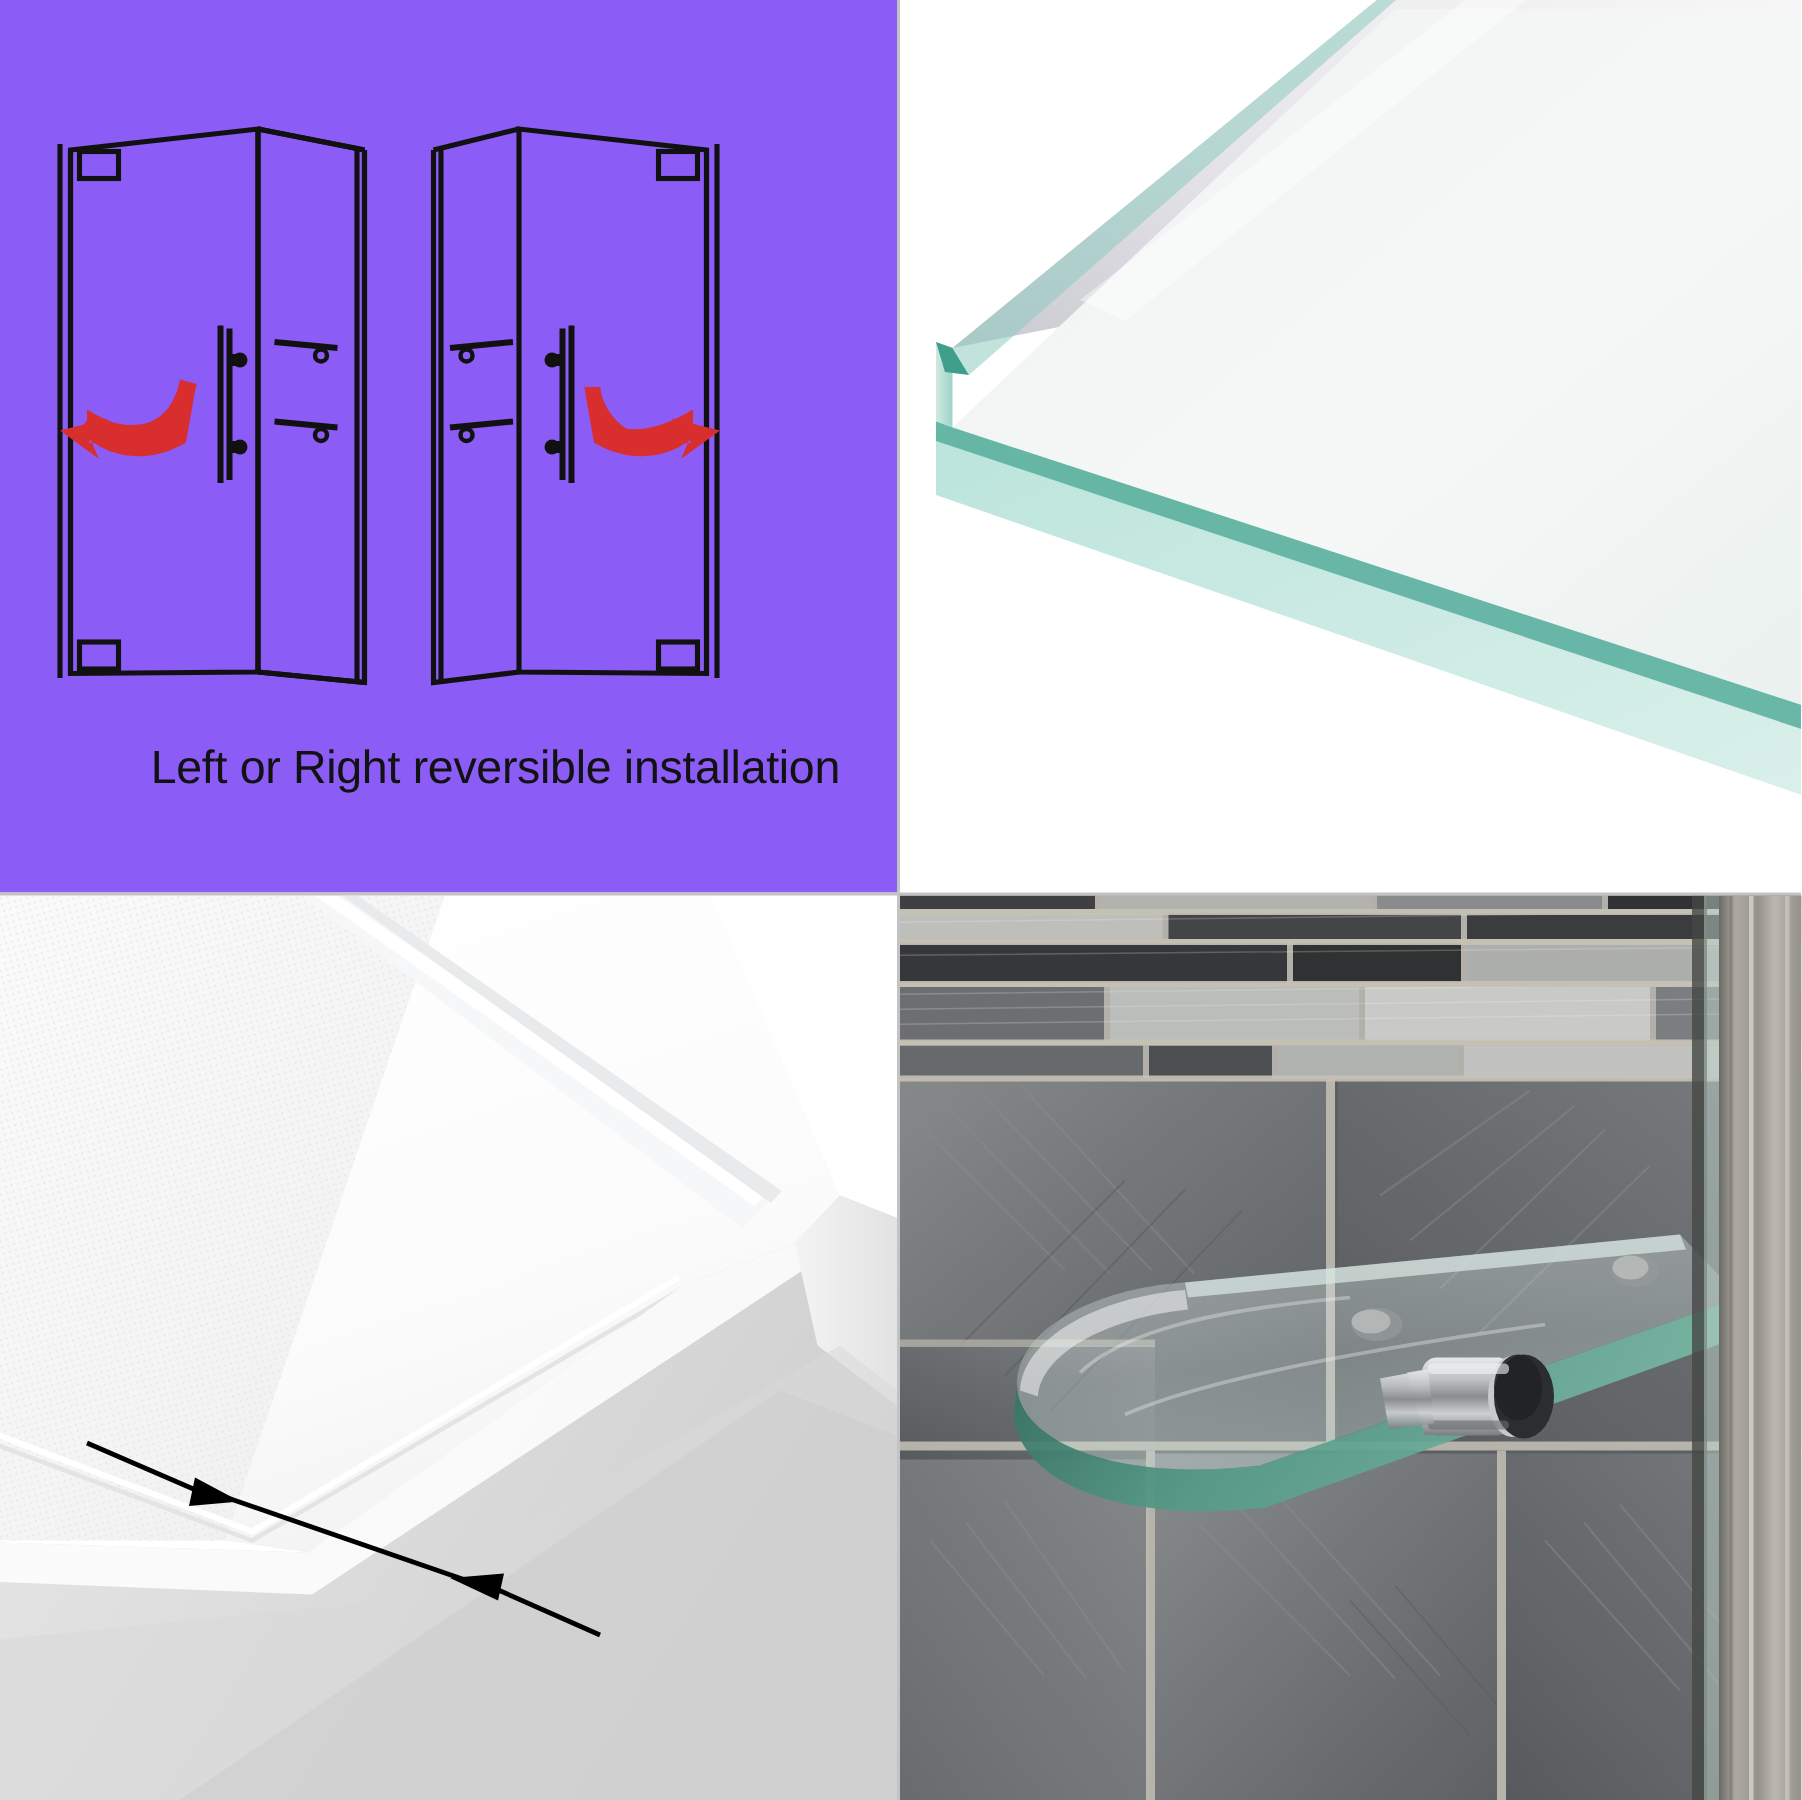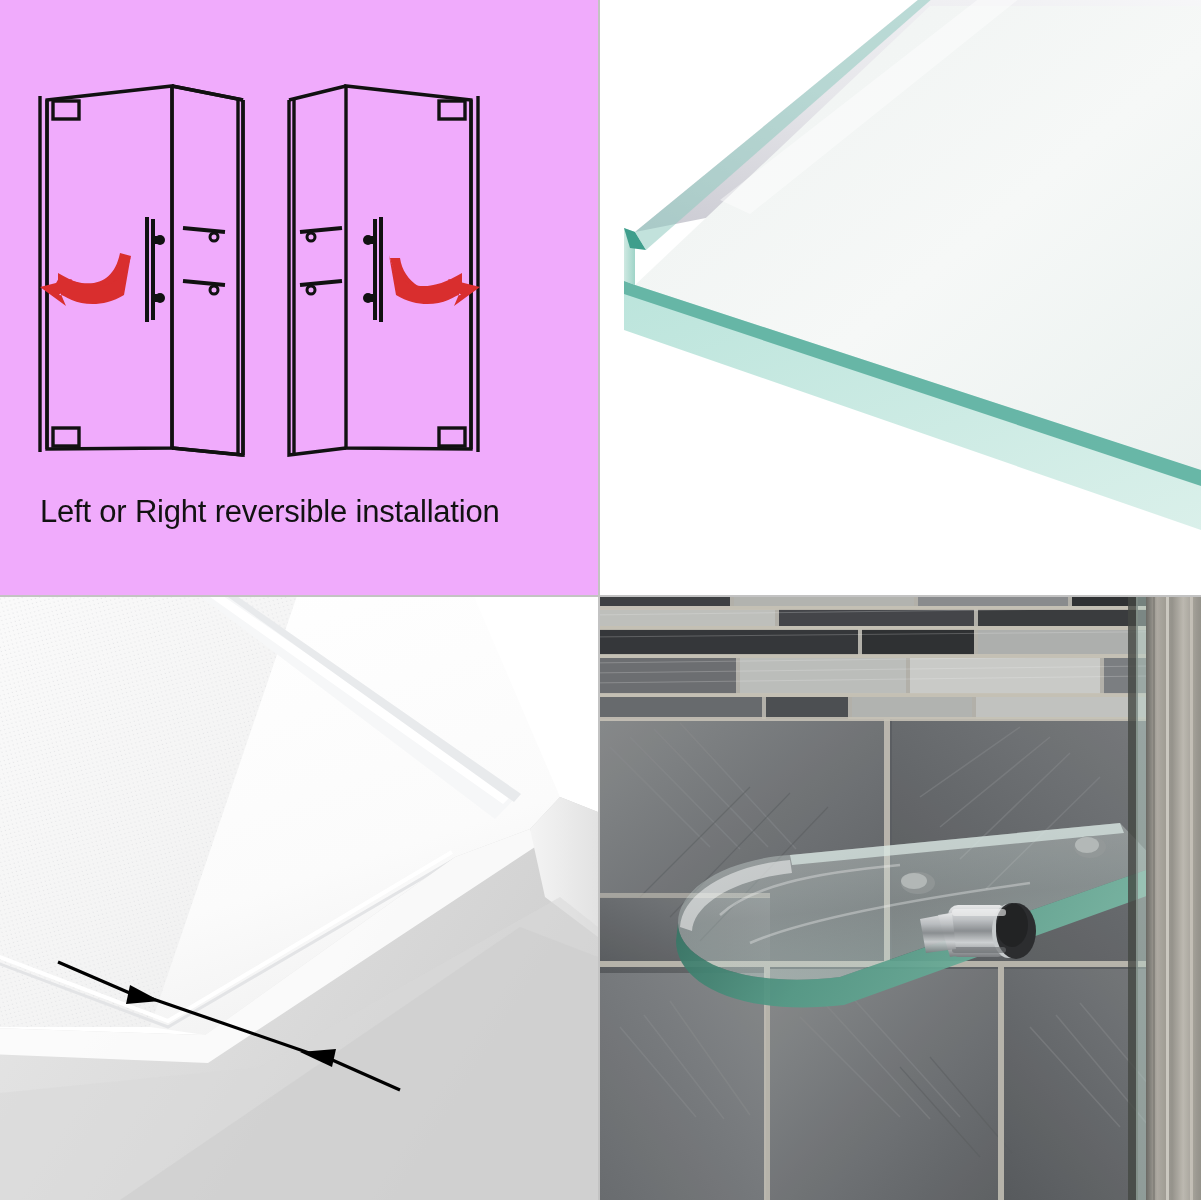--- a/index.html
+++ b/index.html
@@ -4,21 +4,21 @@
 <style>
   html,body{margin:0;padding:0;background:#fff;}
   body{width:1201px;height:1200px;overflow:hidden;
        font-family:"Liberation Sans","DejaVu Sans",sans-serif;
        -webkit-font-smoothing:antialiased;}
 
   #infographic{position:relative;width:1201px;height:1200px;background:#ffffff;overflow:hidden;}
 
   
   .quad{position:absolute;overflow:hidden;}
-  #q-tl{left:0;top:0;width:598px;height:595px;background:#f0abfc;}
+  #q-tl{left:0;top:0;width:598px;height:595px;background:#8b5cf6;text-align:right;}
   #q-tr{left:600px;top:0;width:601px;height:595px;background:#ffffff;}
   #q-bl{left:0;top:597px;width:598px;height:603px;background:#ffffff;}
   #q-br{left:600px;top:597px;width:601px;height:603px;background:#5d6064;}
 
   .divider{position:absolute;background:#c3c3c3;}
   #div-v{left:598px;top:0;width:2px;height:1200px;}
   #div-h{left:0;top:595px;width:1201px;height:2px;}
 
   
   .caption{position:absolute;color:#121212;font-size:31px;line-height:1.30;

